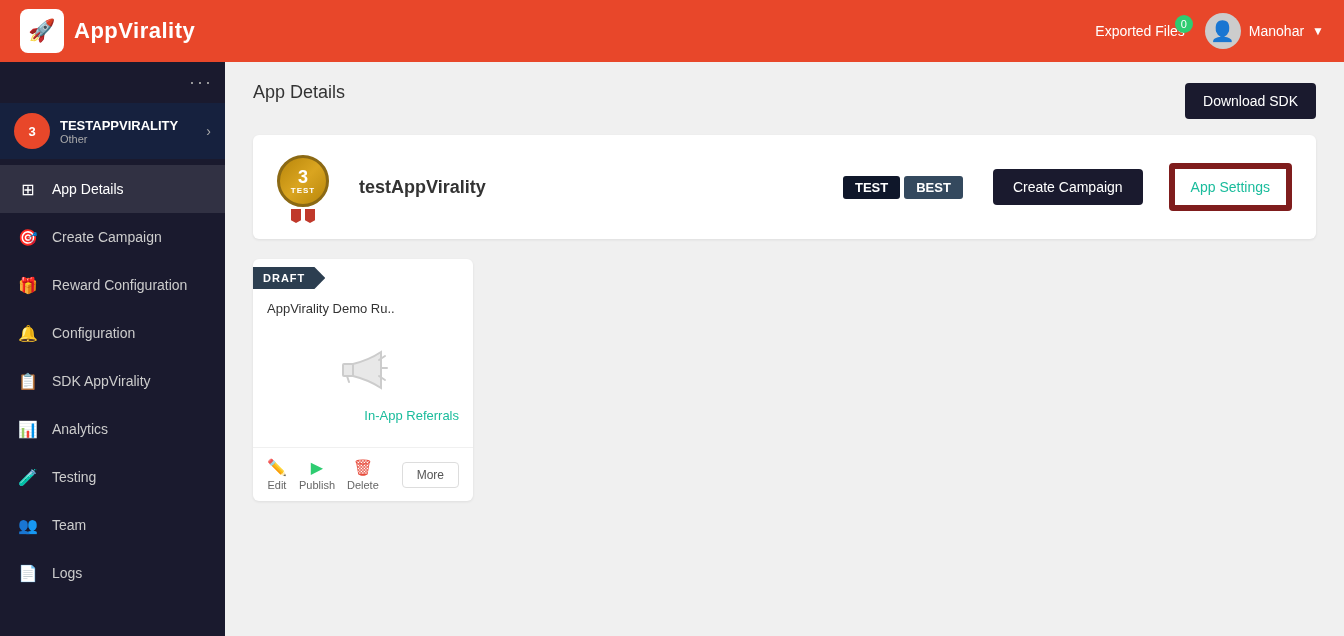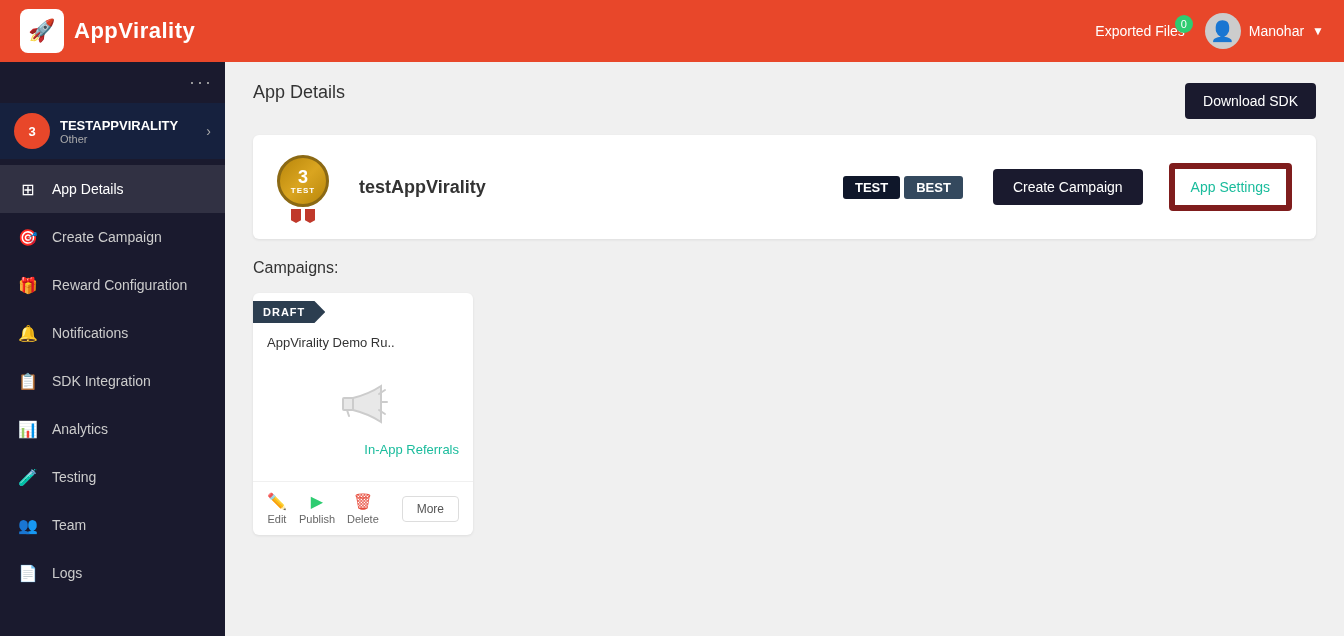--- a/index.html
+++ b/index.html
@@ -433,25 +433,25 @@
       <div class="nav-item">
         <span class="nav-icon">🎯</span>
         <span>Create Campaign</span>
       </div>
       <div class="nav-item">
         <span class="nav-icon">🎁</span>
         <span>Reward Configuration</span>
       </div>
       <div class="nav-item">
         <span class="nav-icon">🔔</span>
-        <span>Notifications</span>
+        <span>Configuration</span>
       </div>
       <div class="nav-item">
         <span class="nav-icon">📋</span>
-        <span>SDK Integration</span>
+        <span>SDK AppVirality</span>
       </div>
       <div class="nav-item">
         <span class="nav-icon">📊</span>
         <span>Analytics</span>
       </div>
       <div class="nav-item">
         <span class="nav-icon">🧪</span>
         <span>Testing</span>
       </div>
       <div class="nav-item">
@@ -493,21 +493,20 @@
 
       <div class="env-badges">
         <span class="env-badge test">TEST</span>
         <span class="env-badge live">BEST</span>
       </div>
 
       <button class="create-campaign-btn">Create Campaign</button>
       <button class="app-settings-btn">App Settings</button>
     </div>
 
-    <div class="campaigns-title">Campaigns:</div>
 
     <div class="campaigns-grid">
 
       <div class="campaign-card">
         <div style="padding: 8px 10px 0 0;">
           <div class="campaign-draft-banner">
             <span>DRAFT</span>
           </div>
         </div>
         <div class="campaign-card-content">

